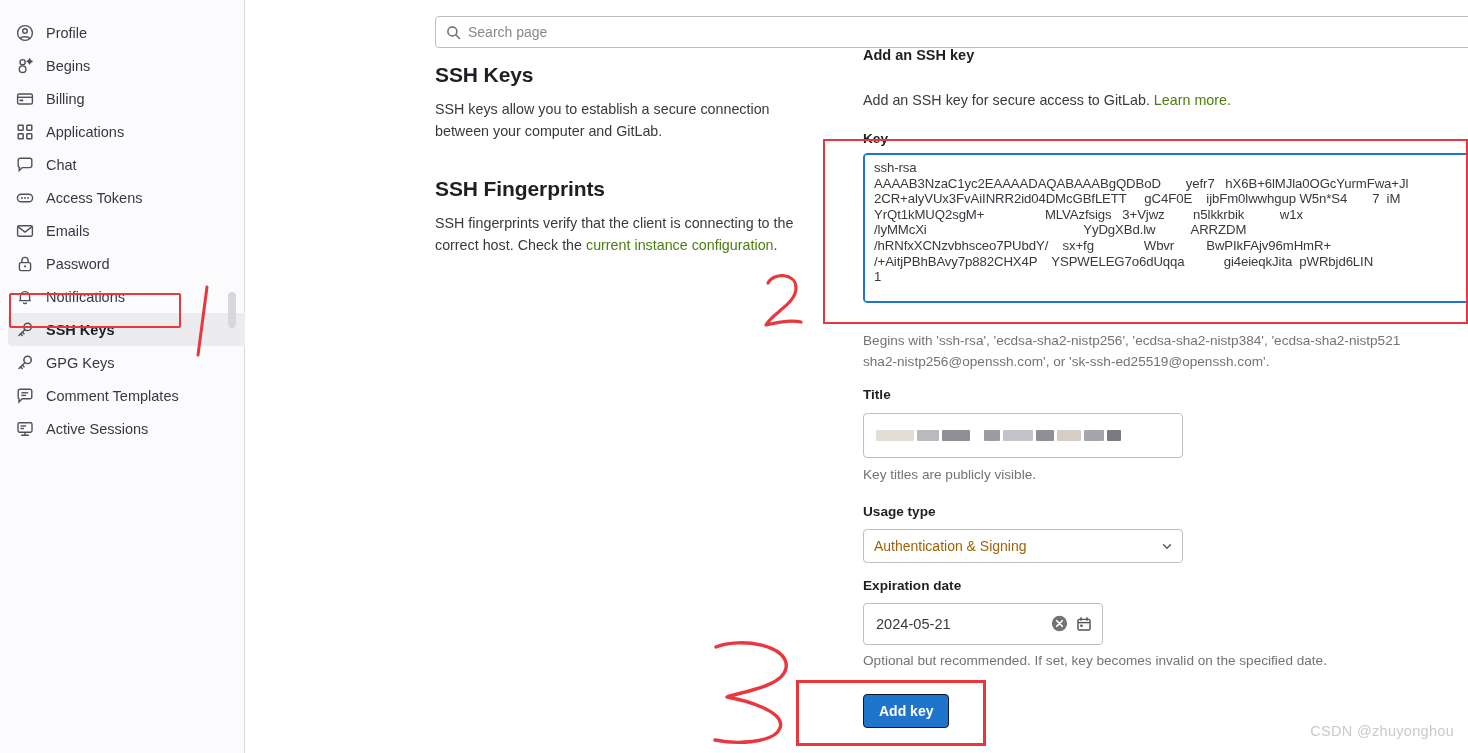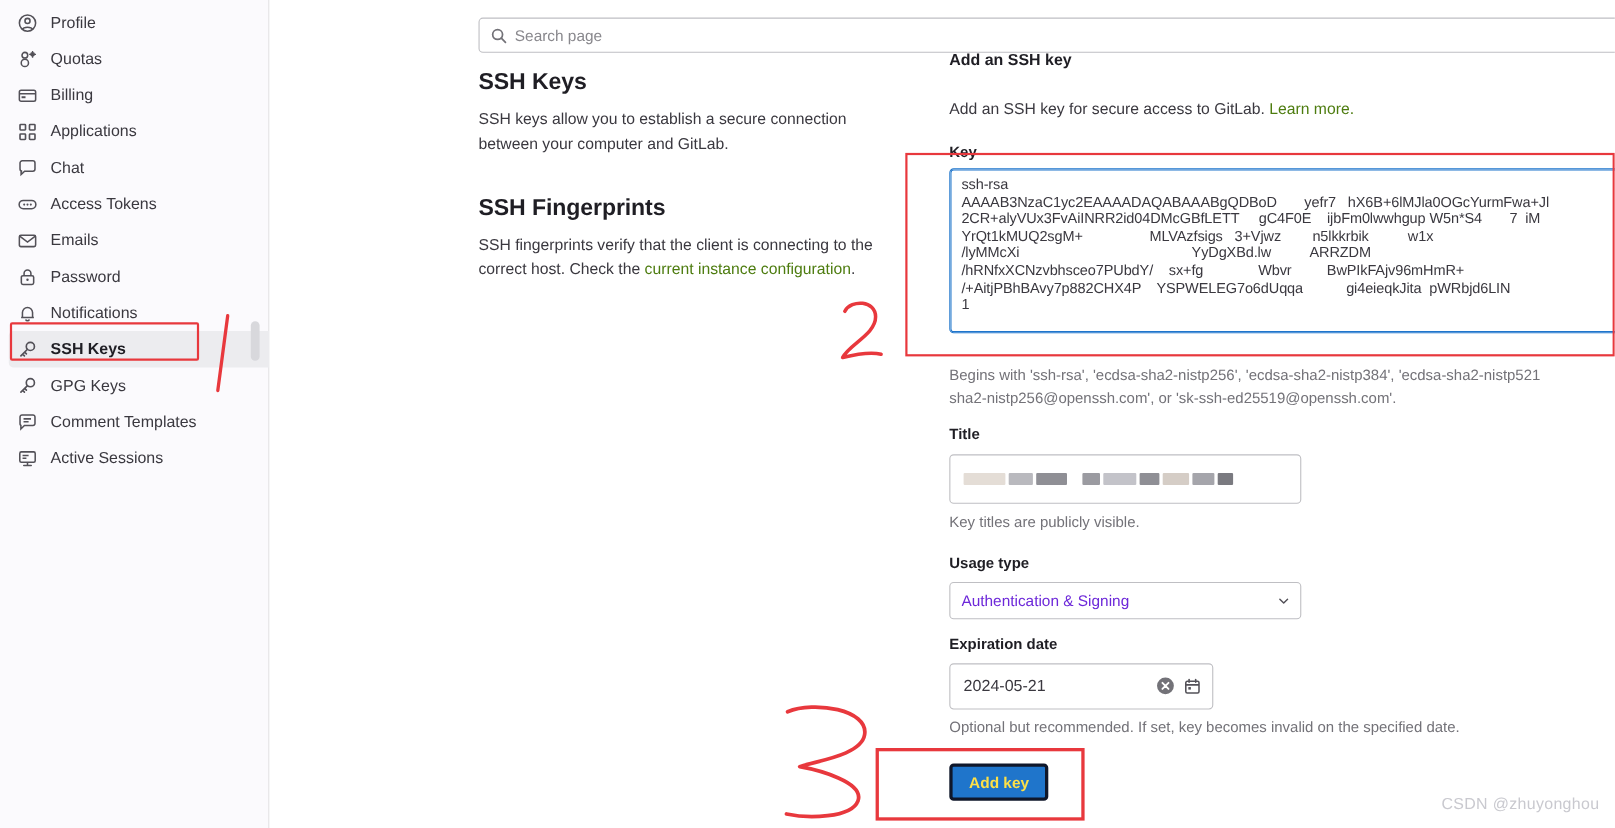--- a/index.html
+++ b/index.html
@@ -13,21 +13,21 @@
   }
   #root { position: relative; width: 1468px; height: 753px; }
 
   
   .sidebar {
     position: absolute; left: 0; top: 0;
     width: 245px; height: 753px;
     background: #fbfafd;
     border-right: 1px solid #dcdcde;
   }
-  .nav-list { position: absolute; left: 0; top: 4px; width: 277px; padding-top: 0; }
+  .nav-list { position: absolute; left: 0; top: 16px; width: 277px; padding-top: 0; }
   .nav-item {
     display: flex; align-items: center;
     height: 33px;
     margin: 0 8px;
     padding-left: 8px;
     border-radius: 4px;
     color: #3a383f;
     font-size: 14.5px;
     cursor: pointer;
     white-space: nowrap;
@@ -131,43 +131,43 @@
   }
   .helper { position:absolute; font-size:13.6px; color:#737278; }
 
   select.sel {
     position: absolute;
     left: 0; top: 529px;
     width: 320px; height: 34px;
     border: 1px solid #bfbfc3; border-radius: 4px;
     background: #fff;
     font-family: "Liberation Sans", sans-serif;
-    font-size: 14px; color: #6d28d9;
+    font-size: 14px; color: #a16207;
     padding: 0 10px;
     -webkit-appearance: none; appearance: none;
   }
   .sel-chev { position:absolute; left:297px; top:539px; pointer-events:none; color:#535158; }
 
   .date-box {
     position: absolute; left: 0; top: 603px;
     width: 240px; height: 42px;
     border: 1px solid #bfbfc3; border-radius: 4px;
     background: #fff;
     display:flex; align-items:center;
     padding: 0 12px;
     font-size: 14.6px; color:#3a383f;
   }
   .date-icons { position:absolute; right:10px; top:11px; display:flex; align-items:center; gap:8px; }
 
   .btn-add {
     position: absolute; left: 0; top: 694px;
     height: 34px; padding: 0 15px;
     background: #1f75cb;
-    color: #fde047;
-    border: 3px solid #0f172a;
+    color: #ffffff;
+    border: 1px solid #0f172a;
     border-radius: 4px;
     font-family: "Liberation Sans", sans-serif;
     font-size: 14px; font-weight: bold;
     cursor: pointer;
     display:flex; align-items:center;
   }
 
   
   .anno { position:absolute; pointer-events:none; }
   .box-key   { left:823px; top:139px;  width:645px; height:185px; border:2px solid #e8383d; }
@@ -201,21 +201,21 @@
         </div>
         <div class="nav-item">
           <span class="ico">
             <svg width="18" height="18" viewBox="0 0 18 18" fill="none" stroke="currentColor" stroke-width="1.4">
               <circle cx="6.6" cy="5.2" r="2.6"></circle>
               <circle cx="6.6" cy="12.2" r="3.3"></circle>
               <circle cx="13.6" cy="4.4" r="1.5"></circle>
               <path d="M13.6 1.3 v6.2 M10.5 4.4 h6.2" stroke-width="1.2"></path>
             </svg>
           </span>
-          <span>Quotas</span>
+          <span>Begins</span>
         </div>
         <div class="nav-item">
           <span class="ico">
             <svg width="18" height="18" viewBox="0 0 18 18" fill="none" stroke="currentColor" stroke-width="1.4">
               <rect x="1.6" y="4" width="14.8" height="10" rx="1.6"></rect>
               <line x1="1.6" y1="7.3" x2="16.4" y2="7.3"></line>
               <rect x="3.6" y="9.5" width="3.6" height="1.8" fill="currentColor" stroke="none"></rect>
             </svg>
           </span>
           <span>Billing</span>

